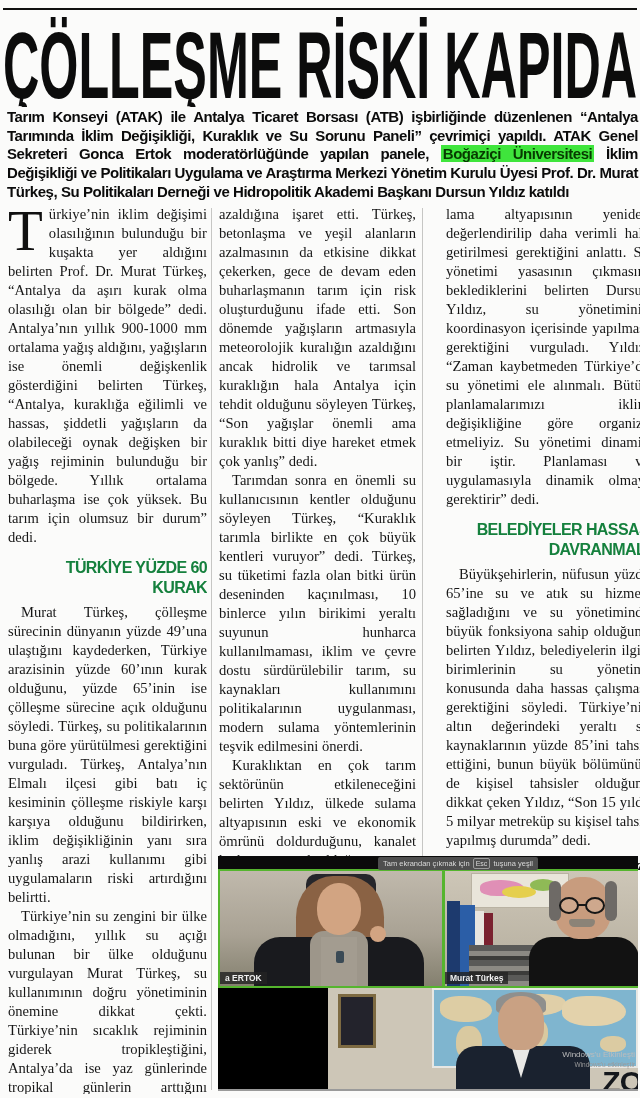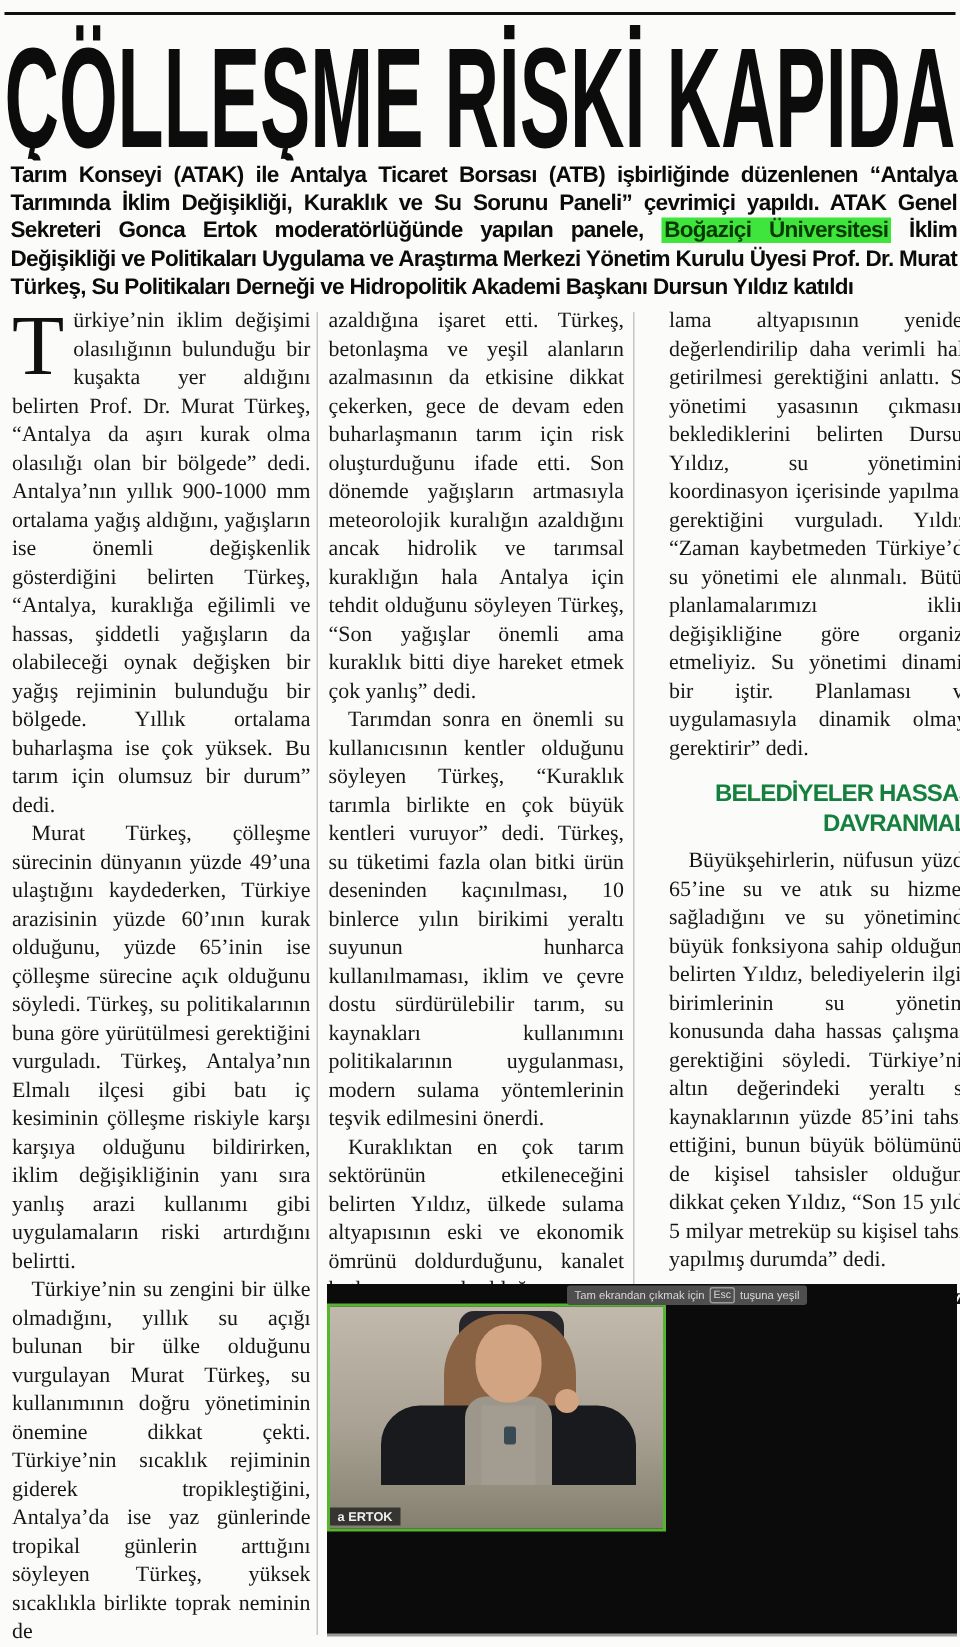--- a/index.html
+++ b/index.html
@@ -23,21 +23,21 @@
   p.flush{text-indent:0}
   .dropcap{float:left;font-size:57px;line-height:46px;padding:3px 6px 0 0;color:#101010}
   .byline{text-align:right;font-weight:bold;font-size:15.5px;margin-top:5px;letter-spacing:0.2px}
   
   .photo{position:absolute;left:218px;top:856px;width:420px;height:233px;background:#0b0b0b;z-index:5;overflow:hidden;box-shadow:0 2px 0 #9a9a9a}
   .tooltip{position:absolute;left:160px;top:1px;height:13px;background:#4e4e4e;color:#d8d8d8;
            font-family:"Liberation Sans",sans-serif;font-size:7.5px;display:flex;align-items:center;gap:3px;
            padding:0 5px;border-radius:2px;z-index:9;white-space:nowrap}
   .esc{border:1px solid #9b9b9b;padding:0 2px;border-radius:2px;font-size:7px;line-height:9px}
   .vtop{position:absolute;left:0;top:13px;width:420px;height:119px;display:flex}
-  .panelL{position:relative;width:226px;height:152px;border:2px solid #55b52e;overflow:hidden;
+  .panelL{position:relative;width:226px;height:119px;border:2px solid #55b52e;overflow:hidden;
           background:linear-gradient(180deg,#c0b9ac 0%,#a9a294 55%,#84806f 100%)}
   .panelR{position:relative;width:194px;height:119px;border-top:2px solid #55b52e;border-bottom:2px solid #55b52e;
           border-left:1px solid #55b52e;overflow:hidden;background:linear-gradient(180deg,#cdc6b7,#b3ac9c)}
   .vbottom{position:absolute;left:0;top:132px;width:420px;height:101px;background:#000;overflow:hidden}
   .abs{position:absolute}
   .name-tag{position:absolute;left:0;bottom:2px;background:rgba(35,35,35,.82);color:#f0f0f0;
             font-family:"Liberation Sans",sans-serif;font-size:8.5px;font-weight:bold;padding:1px 5px;z-index:4;white-space:nowrap}
   
   .chair{left:86px;top:3px;width:70px;height:74px;background:#26262b;border-radius:10px}
   .hairW{left:76px;top:5px;width:88px;height:98px;background:#8a6244;border-radius:42% 42% 30% 30%}
@@ -92,20 +92,21 @@
   <text x="3" y="88" font-size="95" textLength="634" lengthAdjust="spacingAndGlyphs">ÇÖLLEŞME RİSKİ KAPIDA</text>
 </svg>
 
 <p class="lead"><span>Tarım Konseyi (ATAK) ile Antalya Ticaret Borsası (ATB) işbirliğinde düzenlenen “Antalya Tarımında İklim Değişikliği, Kuraklık ve Su Sorunu Paneli” çevrimiçi yapıldı. ATAK Genel Sekreteri Gonca Ertok moderatörlüğünde yapılan panele, </span><span class="hl">Boğaziçi Üniversitesi</span><span> İklim Değişikliği ve Politikaları Uygulama ve Araştırma Merkezi Yönetim Kurulu Üyesi Prof. Dr. Murat Türkeş, Su Politikaları Derneği ve Hidropolitik Akademi Başkanı Dursun Yıldız katıldı</span></p>
 
 <div class="colrule r1"></div>
 <div class="colrule r2"></div>
 
 <div class="col col1">
   <p class="body flush"><span class="dropcap">T</span><span>ürkiye’nin iklim değişimi olasılığının bulunduğu bir kuşakta yer aldığını belirten Prof. Dr. Murat Türkeş, “Antalya da aşırı kurak olma olasılığı olan bir bölgede” dedi. Antalya’nın yıllık 900-1000 mm ortalama yağış aldığını, yağışların ise önemli değişkenlik gösterdiğini belirten Türkeş, “Antalya, kuraklığa eğilimli ve hassas, şiddetli yağışların da olabileceği oynak değişken bir yağış rejiminin bulunduğu bir bölgede. Yıllık ortalama buharlaşma ise çok yüksek. Bu tarım için olumsuz bir durum” dedi.</span></p>
+  <h3 class="subhead">TÜRKİYE YÜZDE 60 KURAK</h3>
   <p class="body">Murat Türkeş, çölleşme sürecinin dünyanın yüzde 49’una ulaştığını kaydederken, Türkiye arazisinin yüzde 60’ının kurak olduğunu, yüzde 65’inin ise çölleşme sürecine açık olduğunu söyledi. Türkeş, su politikalarının buna göre yürütülmesi gerektiğini vurguladı. Türkeş, Antalya’nın Elmalı ilçesi gibi batı iç kesiminin çölleşme riskiyle karşı karşıya olduğunu bildirirken, iklim değişikliğinin yanı sıra yanlış arazi kullanımı gibi uygulamaların riski artırdığını belirtti.</p>
   <p class="body">Türkiye’nin su zengini bir ülke olmadığını, yıllık su açığı bulunan bir ülke olduğunu vurgulayan Murat Türkeş, su kullanımının doğru yönetiminin önemine dikkat çekti. Türkiye’nin sıcaklık rejiminin giderek tropikleştiğini, Antalya’da ise yaz günlerinde tropikal günlerin arttığını söyleyen Türkeş, yüksek sıcaklıkla birlikte toprak neminin de</p>
 </div>
 
 <div class="col col2">
   <p class="body flush">azaldığına işaret etti. Türkeş, betonlaşma ve yeşil alanların azalmasının da etkisine dikkat çekerken, gece de devam eden buharlaşmanın tarım için risk oluşturduğunu ifade etti. Son dönemde yağışların artmasıyla meteorolojik kuralığın azaldığını ancak hidrolik ve tarımsal kuraklığın hala Antalya için tehdit olduğunu söyleyen Türkeş, “Son yağışlar önemli ama kuraklık bitti diye hareket etmek çok yanlış” dedi.</p>
   <p class="body">Tarımdan sonra en önemli su kullanıcısının kentler olduğunu söyleyen Türkeş, “Kuraklık tarımla birlikte en çok büyük kentleri vuruyor” dedi. Türkeş, su tüketimi fazla olan bitki ürün deseninden kaçınılması, 10 binlerce yılın birikimi yeraltı suyunun hunharca kullanılmaması, iklim ve çevre dostu sürdürülebilir tarım, su kaynakları kullanımını politikalarının uygulanması, modern sulama yöntemlerinin teşvik edilmesini önerdi.</p>
   <p class="body">Kuraklıktan en çok tarım sektörünün etkileneceğini belirten Yıldız, ülkede sulama altyapısının eski ve ekonomik ömrünü doldurduğunu, kanalet hatlarının arızalı olduğunu, su-</p>
 </div>
 
@@ -128,15 +129,56 @@
       <div class="abs chair"></div>
       <div class="abs hairW"></div>
       <div class="abs blazer"></div>
       <div class="abs sweater"></div>
       <div class="abs sweater2"></div>
       <div class="abs faceW"></div>
       <div class="abs handL"></div>
       <div class="abs necklace"></div>
       <div class="name-tag">a ERTOK</div>
     </div>
+    <div class="panelR">
+      <div class="abs poster">
+        <div class="abs blob1"></div>
+        <div class="abs blob2"></div>
+        <div class="abs blob3"></div>
+      </div>
+      <div class="abs bookA"></div>
+      <div class="abs bookB"></div>
+      <div class="abs bookC"></div>
+      <div class="abs bookD"></div>
+      <div class="abs binders"></div>
+      <div class="abs bodyM"></div>
+      <div class="abs faceM"></div>
+      <div class="abs hairM"></div>
+      <div class="abs hairM2"></div>
+      <div class="abs glassL"></div>
+      <div class="abs glassR"></div>
+      <div class="abs bridge"></div>
+      <div class="abs mustache"></div>
+      <div class="name-tag">Murat Türkeş</div>
+    </div>
   </div>
 
+  <div class="vbottom">
+    <div class="abs sceneB">
+      <div class="abs portrait"></div>
+      <div class="abs worldmap">
+        <div class="abs cont1"></div>
+        <div class="abs cont2"></div>
+        <div class="abs cont3"></div>
+        <div class="abs cont4"></div>
+        <div class="abs cont5"></div>
+        <div class="abs cont6"></div>
+      </div>
+      <div class="abs suitB"></div>
+      <div class="abs shirtB"></div>
+      <div class="abs hairB"></div>
+      <div class="abs faceB"></div>
+    </div>
+    <div class="wm1">Windows'u Etkinleşti</div>
+    <div class="wm2">Windows'u etkinleştir</div>
+    <div class="zoomwm">ZO</div>
+  </div>
 </div>
 
 </body></html>

